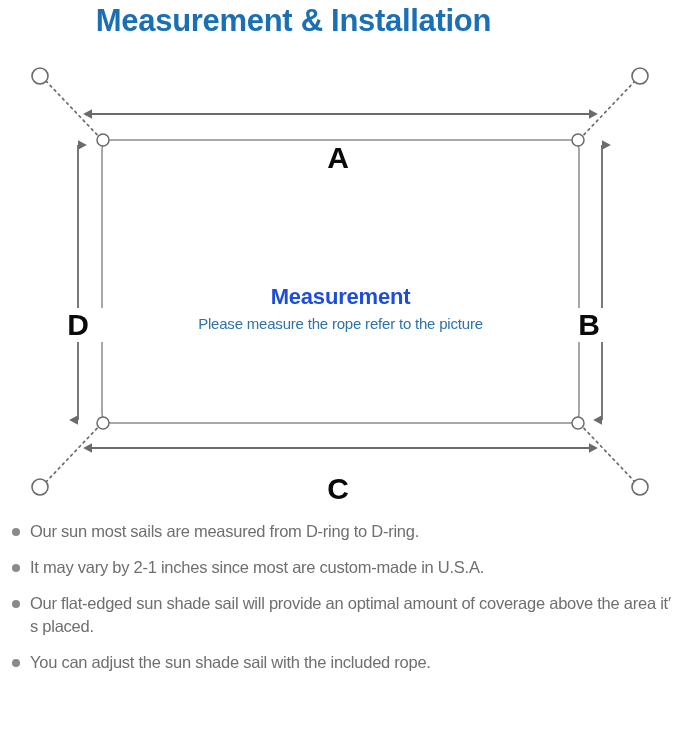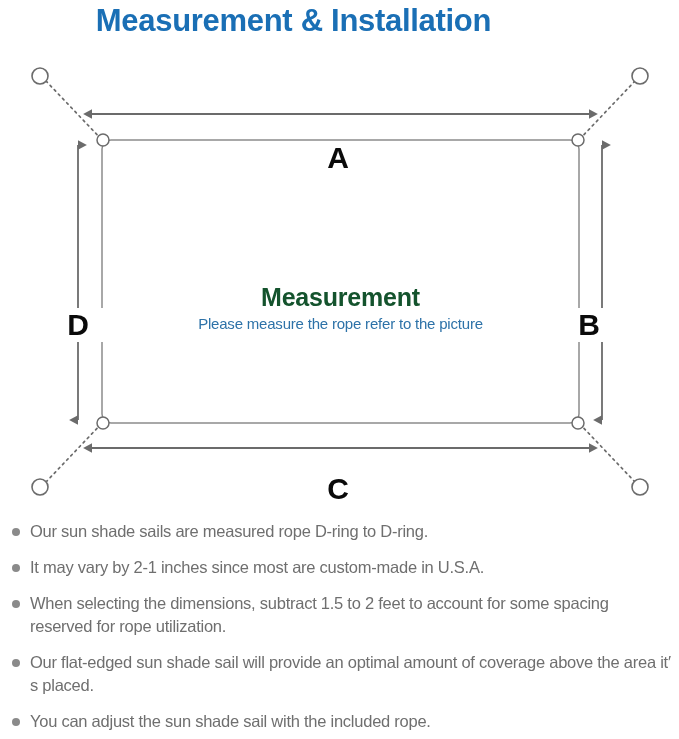--- a/index.html
+++ b/index.html
@@ -39,23 +39,23 @@
 
   #center-label {
     position: absolute;
     left: 102px;
     top: 238px;
     width: 477px;
     text-align: center;
     pointer-events: none;
   }
   #center-label .cl-title {
-    font-size: 25px;
+    font-size: 22px;
     font-weight: bold;
-    color: #14532d;
+    color: #1d4ed8;
     line-height: 30px;
     letter-spacing: -0.2px;
   }
   #center-label .cl-sub {
     font-size: 15px;
     color: #2d72a8;
     line-height: 24px;
     letter-spacing: -0.2px;
   }
 
@@ -155,29 +155,25 @@
 
   <div id="letter-a" class="dim-letter">A</div>
   <div id="letter-b" class="dim-letter">B</div>
   <div id="letter-c" class="dim-letter">C</div>
   <div id="letter-d" class="dim-letter">D</div>
 </div>
 
 <div id="notes">
   <div class="note-row">
     <span class="note-bullet"></span>
-    <span>Our sun shade sails are measured rope D-ring to D-ring.</span>
+    <span>Our sun most sails are measured from D-ring to D-ring.</span>
   </div>
   <div class="note-row">
     <span class="note-bullet"></span>
     <span>It may vary by 2-1 inches since most are custom-made in U.S.A.</span>
-  </div>
-  <div class="note-row">
-    <span class="note-bullet"></span>
-    <span>When selecting the dimensions, subtract 1.5 to 2 feet to account for some spacing reserved for rope utilization.</span>
   </div>
   <div class="note-row">
     <span class="note-bullet"></span>
     <span>Our flat-edged sun shade sail will provide an optimal amount of coverage above the area it′ s placed.</span>
   </div>
   <div class="note-row">
     <span class="note-bullet"></span>
     <span>You can adjust the sun shade sail with the included rope.</span>
   </div>
 </div>

